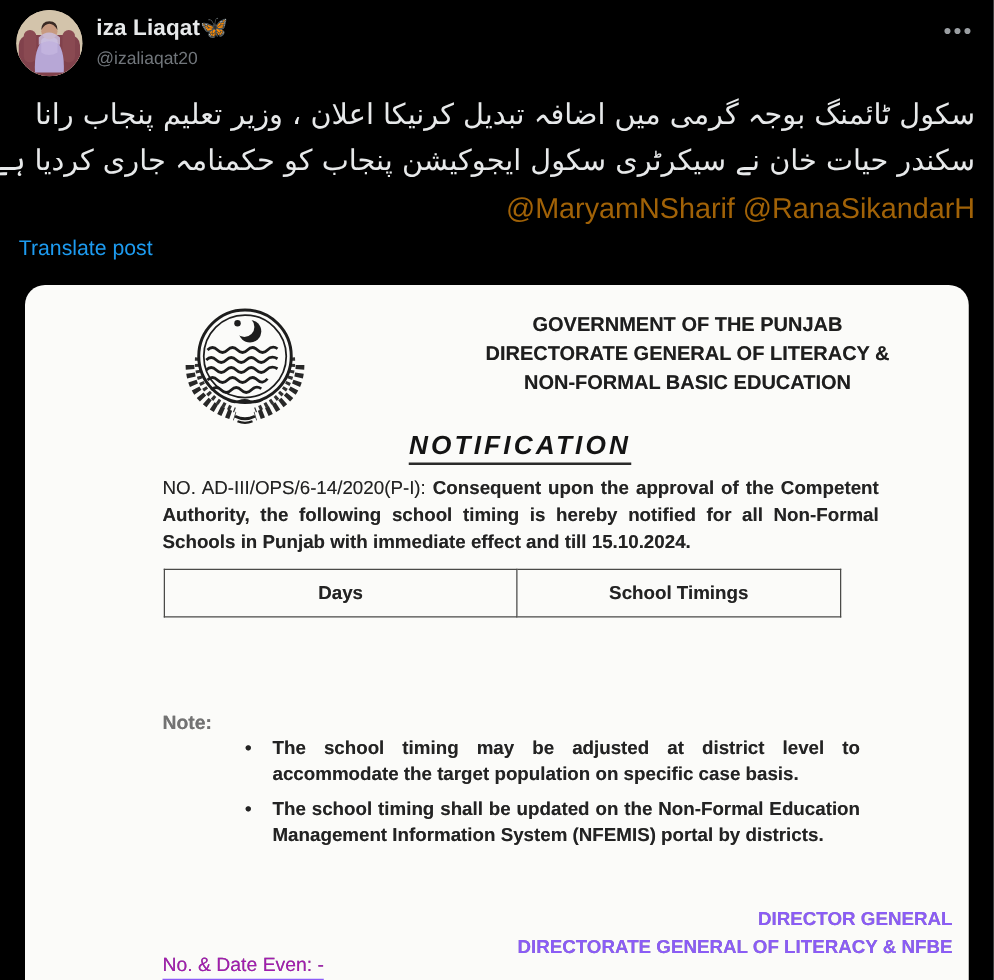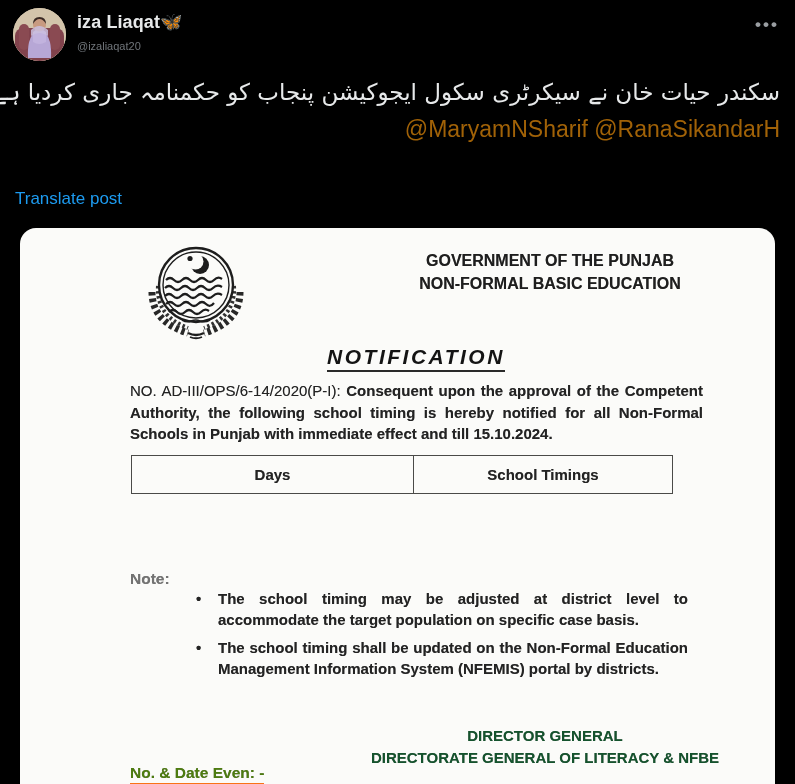--- a/index.html
+++ b/index.html
@@ -16,21 +16,21 @@
     width: 53px; height: 53px; border-radius: 50%;
     overflow: hidden; background: #cfc0a8;
   }
   .avatar svg { display: block; }
   .author-block { position: absolute; left: 77px; top: 10px; }
   .author-name {
     color: #e7e9ea; font-size: 18px; font-weight: 700; line-height: 24px;
     letter-spacing: 0.1px;
   }
   .author-name .emoji { color: #4d9ef6; font-size: 18px; }
-  .author-handle { color: #71767b; font-size: 11px; line-height: 24px; }
+  .author-handle { color: #71767b; font-size: 14px; line-height: 24px; }
   .more-btn {
     position: absolute; right: 14px; top: 14px;
     width: 28px; height: 22px; display: flex; align-items: center; justify-content: center;
     cursor: pointer; border-radius: 50%;
   }
   .more-btn span {
     color: #9a9ea2; font-size: 17px; font-weight: 700; letter-spacing: 2px; line-height: 10px;
   }
   
   .tweet-text {
@@ -104,27 +104,27 @@
     list-style: none;
   }
   .bullets li {
     display: flex; margin-bottom: 7px;
     font-size: 15px; line-height: 21px; font-weight: 700; color: #232323;
     text-align: justify; text-shadow: 0 0 0.4px rgba(35,35,35,0.45);
   }
   .bullets .dot { width: 22px; flex: none; font-size: 15px; }
   .doc-signature {
     position: absolute; left: 308px; top: 497px; width: 434px;
-    text-align: center; font-size: 15px; font-weight: 800; line-height: 21.5px;
-    color: #14532d; text-shadow: 0 0 0.4px rgba(30,30,30,0.5);
+    text-align: right; font-size: 15px; font-weight: 800; line-height: 21.5px;
+    color: #8b5cf6; text-shadow: 0 0 0.4px rgba(30,30,30,0.5);
   }
   .doc-footer-ref {
     position: absolute; left: 110px; top: 536px;
-    font-size: 15.5px; font-weight: 700; color: #4d7c0f;
-    border-bottom: 2px solid #f97316; padding-bottom: 1px;
+    font-size: 15.5px; font-weight: 400; color: #a21caf;
+    border-bottom: 2px solid #8b5cf6; padding-bottom: 1px;
     text-shadow: 0 0 0.4px rgba(26,26,26,0.5);
   }
 </style>
 </head>
 <body>
 
 <div class="tweet">
 
   <div class="avatar">
     <svg width="53" height="53" viewBox="0 0 53 53">
@@ -143,20 +143,21 @@
   <div class="author-block">
     <div class="author-name"><span>iza Liaqat</span><span class="emoji">🦋</span></div>
     <div class="author-handle">@izaliaqat20</div>
   </div>
 
   <div class="more-btn">
     <span>•••</span>
   </div>
 
   <div class="tweet-text">
+    <div class="urdu-line">سکول ٹائمنگ بوجہ گرمی میں اضافہ تبدیل کرنیکا اعلان ، وزیر تعلیم پنجاب رانا</div>
     <div class="urdu-line">سکندر حیات خان نے سیکرٹری سکول ایجوکیشن پنجاب کو حکمنامہ جاری کردیا ہے۔</div>
     <div class="mentions">@MaryamNSharif @RanaSikandarH</div>
   </div>
 
   <div class="translate-link">Translate post</div>
 
   <div class="doc-card">
     <div class="doc-inner">
 
       <div class="doc-emblem">
@@ -190,20 +191,21 @@
               <path d="M102 46 Q104 76 72 88"></path>
             </g>
             <path d="M56 93 q8 4 16 0" stroke-width="2.4"></path>
             <path d="M58 97 q6 2.5 12 0" stroke-width="1.8"></path>
           </g>
         </svg>
       </div>
 
       <div class="doc-header-text">
         <div>GOVERNMENT OF THE PUNJAB</div>
+        <div>DIRECTORATE GENERAL OF LITERACY &amp;</div>
         <div>NON-FORMAL BASIC EDUCATION</div>
       </div>
 
       <div class="doc-title-wrap">
         <span class="doc-title">NOTIFICATION</span>
       </div>
 
       <div class="doc-para">
         <span class="ref">NO. AD-III/OPS/6-14/2020(P-I):</span><span> Consequent upon the approval of the Competent Authority, the following school timing is hereby notified for all Non-Formal Schools in Punjab with immediate effect and till 15.10.2024.</span>
       </div>

